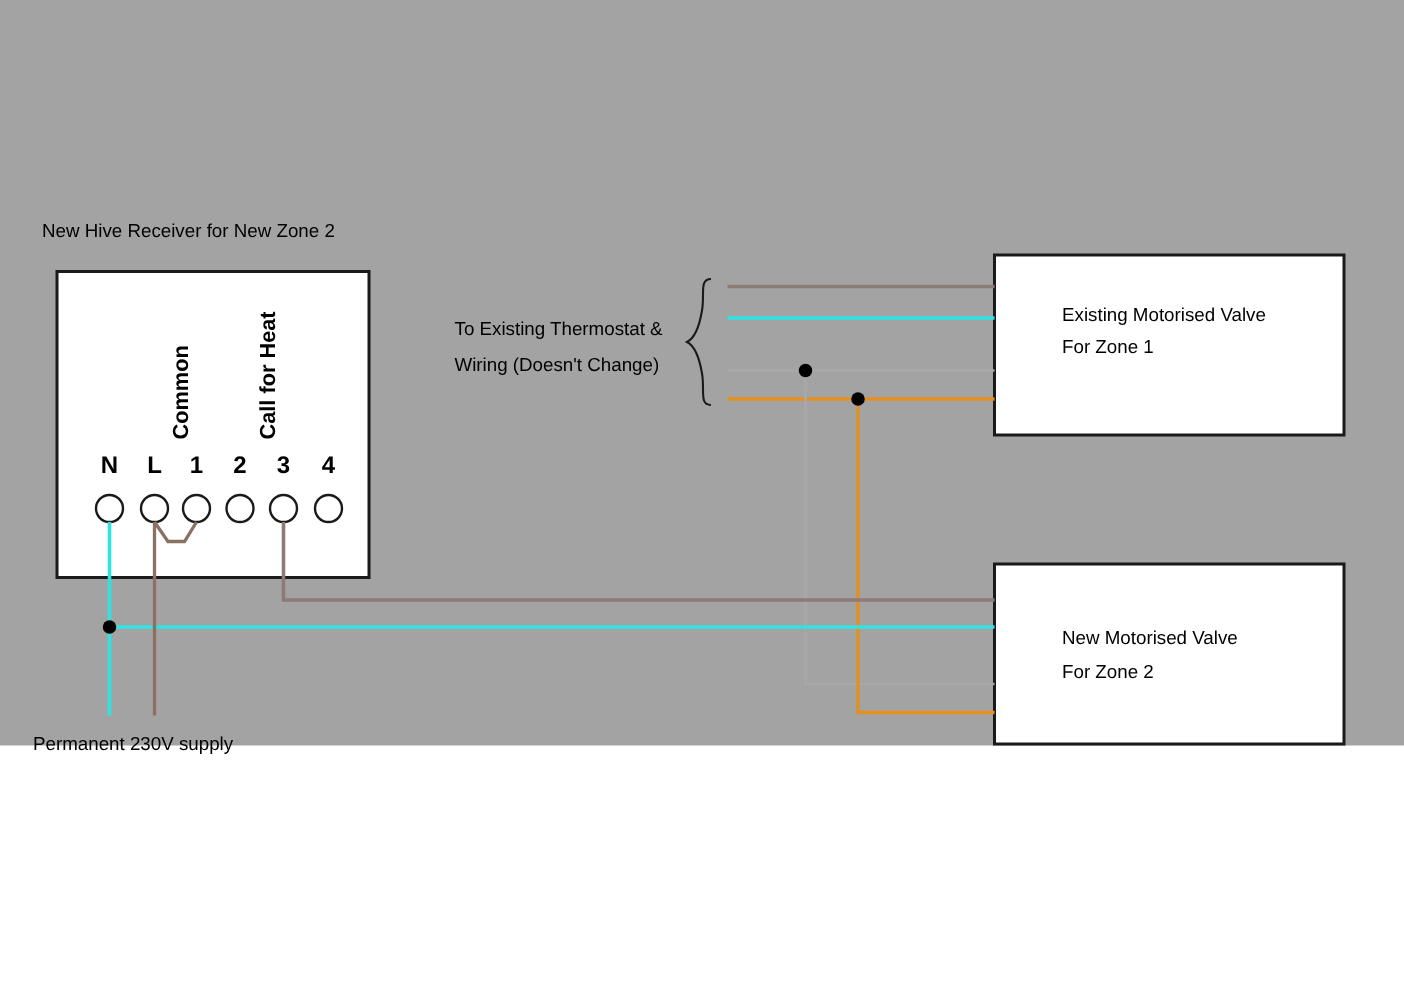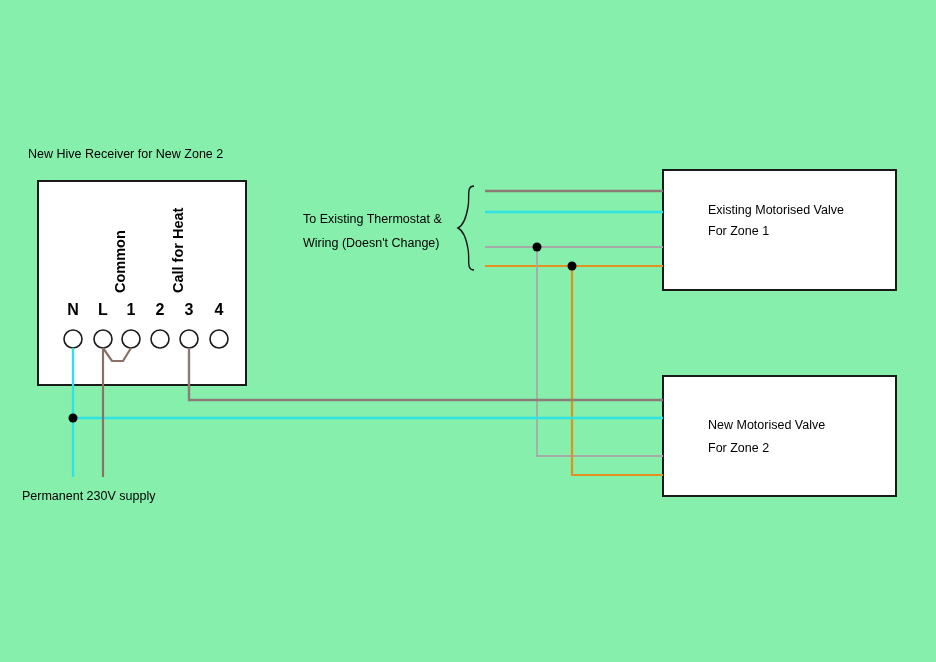--- a/index.html
+++ b/index.html
@@ -10,22 +10,22 @@
   }
   body {
     width: 936px;
     height: 662px;
     font-family: "Liberation Sans", sans-serif;
     overflow: hidden;
   }
   #diagram-root {
     position: relative;
     width: 936px;
-    height: 662px;
-    background: #86efac;
+    height: 497px;
+    background: #a3a3a3;
   }
   svg#wiring-svg {
     display: block;
     width: 936px;
     height: 662px;
   }
   .box-outline {
     fill: #ffffff;
     stroke: #1a1a1a;
     stroke-width: 2;

